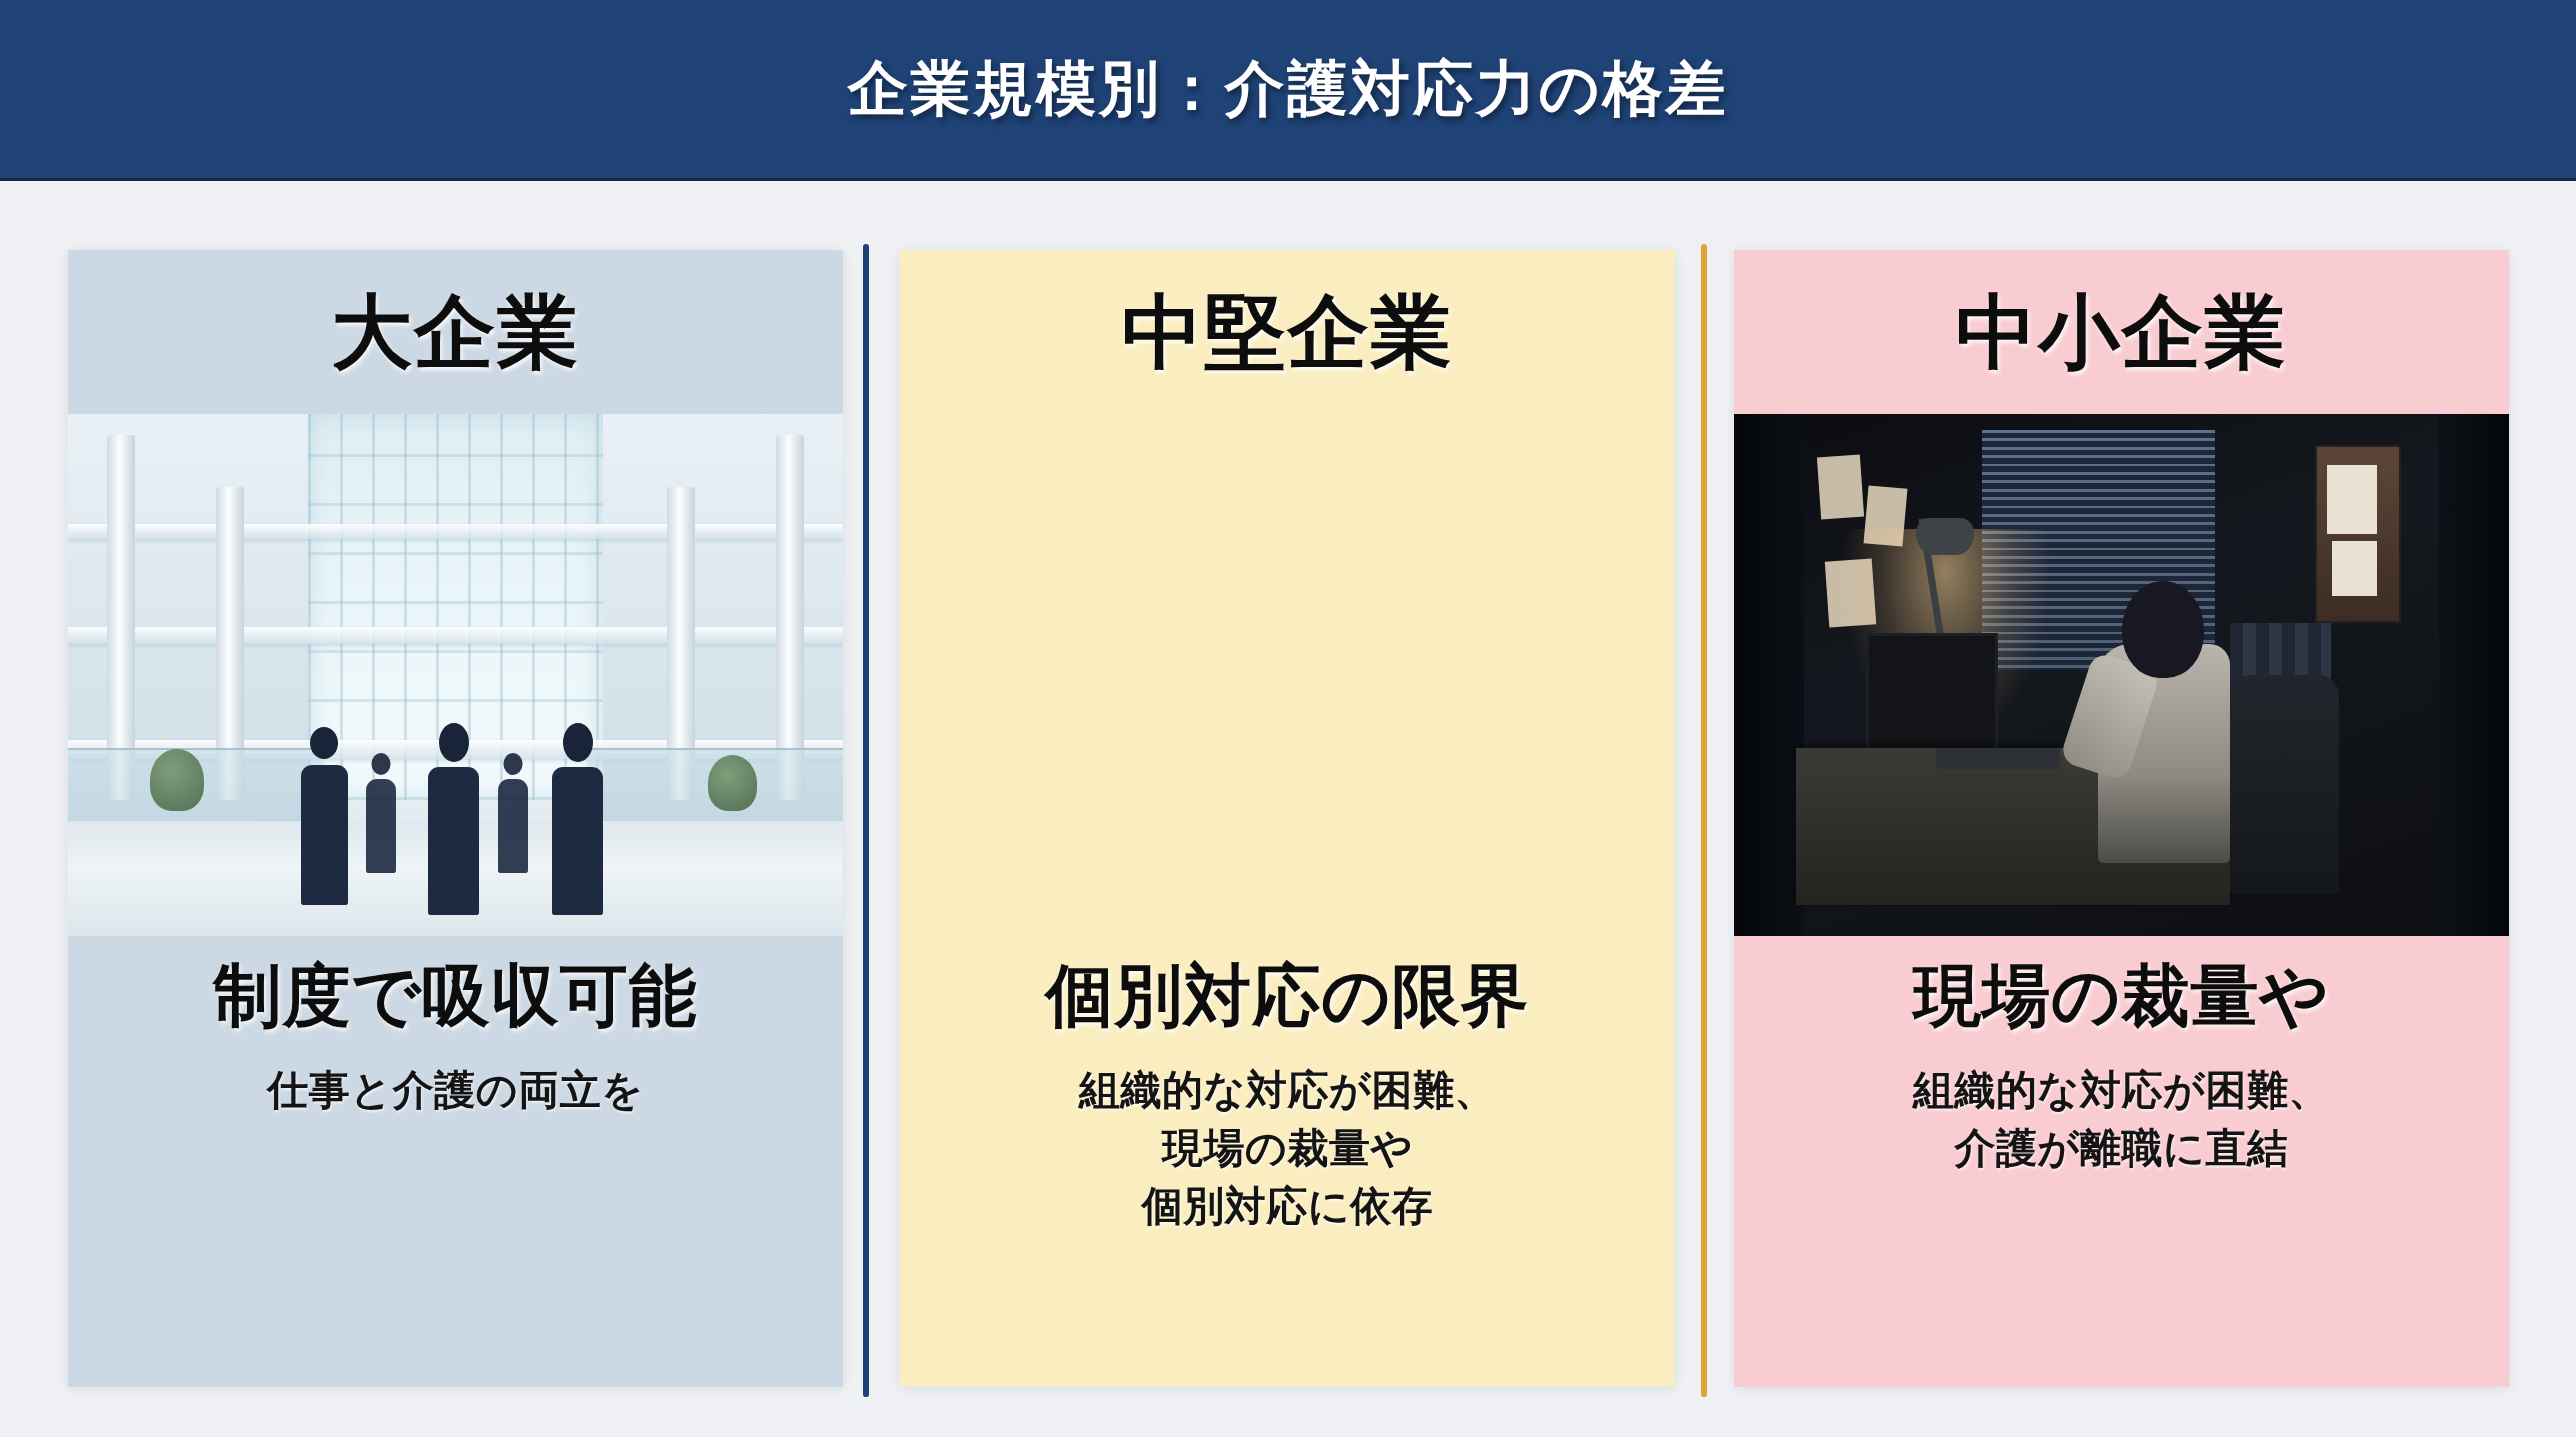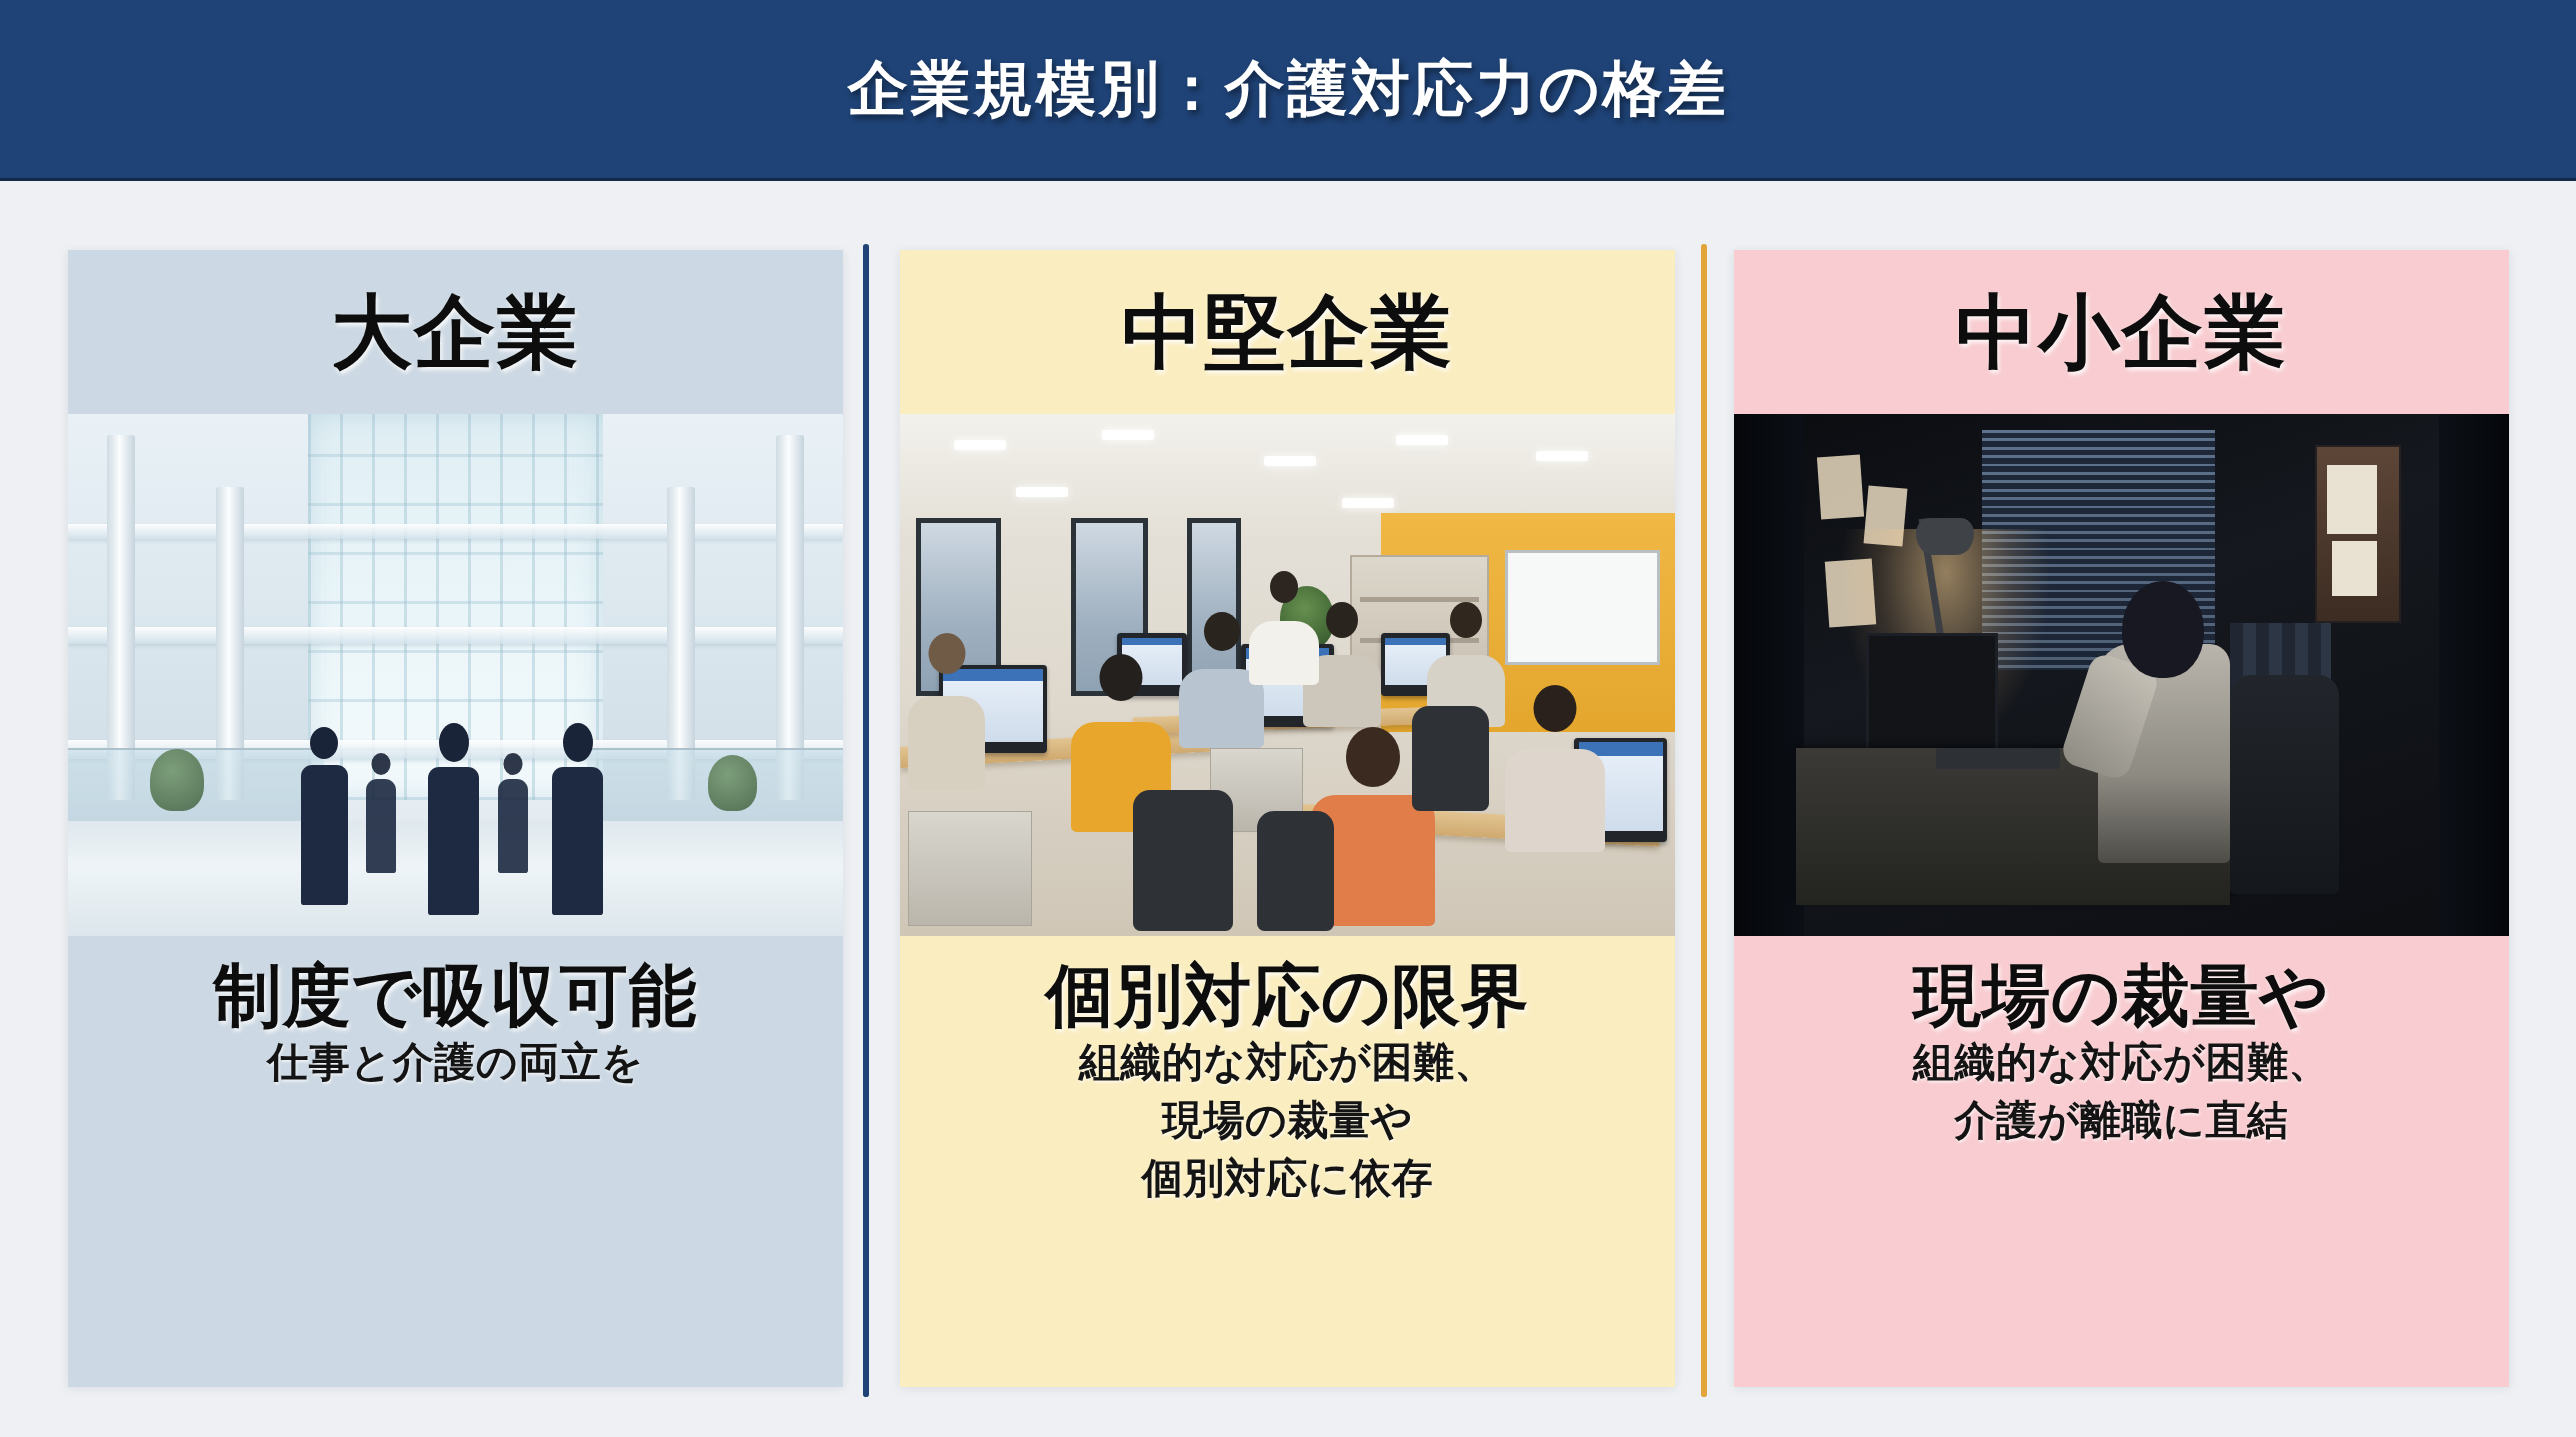--- a/index.html
+++ b/index.html
@@ -55,21 +55,21 @@
     position: absolute;
     top: 66px;
     width: 775px;
     height: 1137px;
     display: flex;
     flex-direction: column;
     overflow: hidden;
     box-shadow: 0 1.9px 9.4px rgba(40,55,75,0.10);
   }
   .card.c1 { left: 68px;   background: #ccd8e3; }
-  .card.c2 { left: 900px;  background: #faedc0; }
+  .card.c2 { left: 900px;  background: #faedc0; align-items: center; }
   .card.c3 { left: 1734px; background: #f8ccd0; }
 
   .card-header {
     height: 164px;
     flex: 0 0 164px;
     display: flex;
     align-items: center;
     justify-content: center;
   }
   .card-header .hdr-text {
@@ -308,20 +308,21 @@
     box-sizing: border-box;
     text-align: center;
   }
   .headline {
     font-size: 68px;
     font-weight: bold;
     color: #0d0d0d;
     line-height: 1.12;
     letter-spacing: 0.9px;
     text-shadow: 1.9px 2.8px 4.7px rgba(255,255,255,0.8);
+    margin-bottom: 28px;
     white-space: nowrap;
   }
   .desc {
     font-size: 41px;
     font-weight: bold;
     color: #141414;
     line-height: 1.42;
     letter-spacing: 0.5px;
     text-shadow: 0.9px 1.9px 2.8px rgba(255,255,255,0.7);
   }

